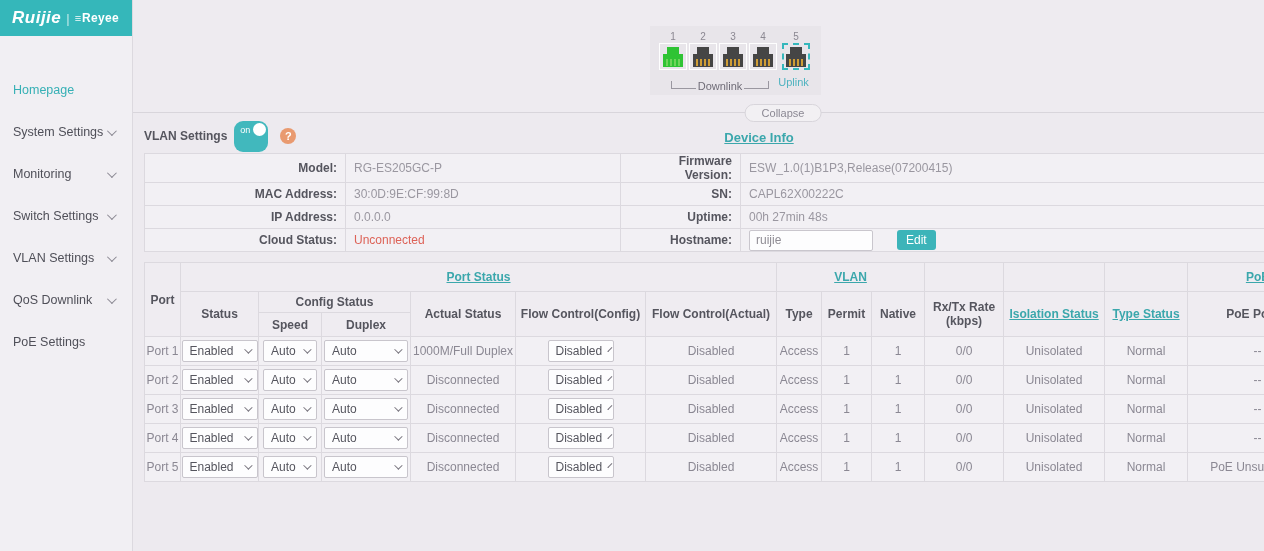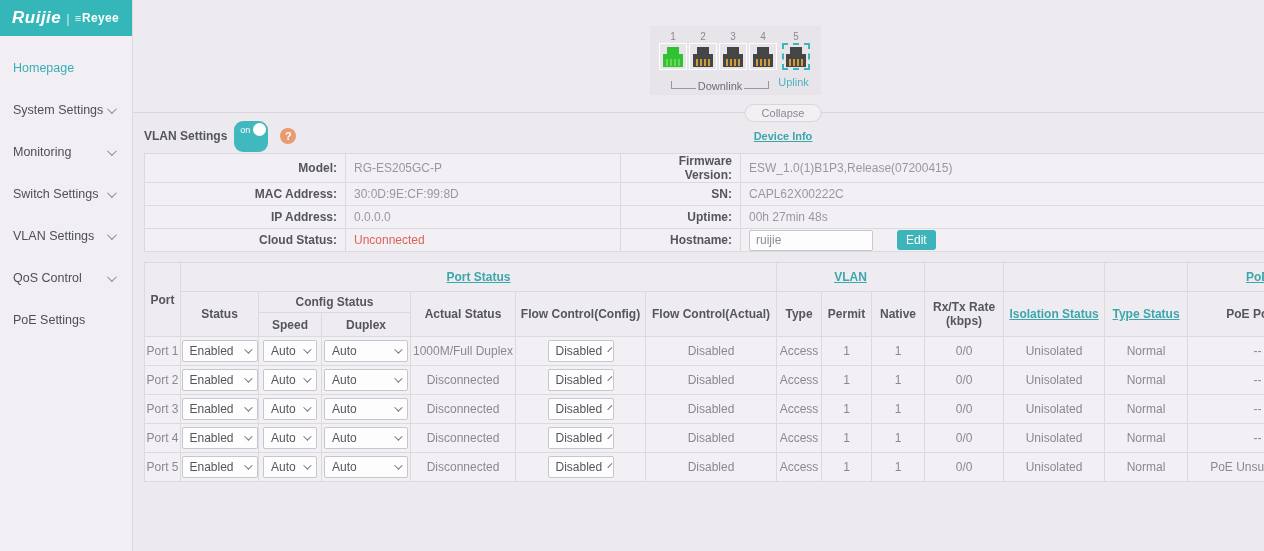--- a/index.html
+++ b/index.html
@@ -8,21 +8,21 @@
 
   
   .sidebar { width:133px; height:100%; background:#f1eff3; border-right:1px solid #dcd9df; flex:0 0 133px; }
   .logo-band { height:36px; background:#35b7ba; color:#fff; display:flex; align-items:center; padding-left:12px; }
   .logo-primary { font-style:italic; font-weight:bold; font-size:17px; letter-spacing:.5px; }
   .logo-sep { margin:0 5px; opacity:.7; font-size:13px; }
   .logo-mark { font-size:11px; margin-right:1px; opacity:.95; }
   .logo-secondary { font-size:12px; font-weight:bold; letter-spacing:.3px; }
   .nav { padding-top:22px; }
   .nav-item { height:20px; margin-bottom:22px; padding:0 18px 0 13px; display:flex; align-items:center; justify-content:space-between; color:#4f4f58; font-size:12.5px; cursor:pointer; }
-  .nav-item.active { color:#36b0b5; }
+  .nav-item.active { color:#36b0b5;margin-top:22px; }
   .chev { width:7px; height:7px; border-right:1.4px solid #8b8893; border-bottom:1.4px solid #8b8893; transform:rotate(45deg) translateY(-2px); }
 
   
   .main { flex:1; position:relative; }
   .topbar { height:113px; position:relative; border-bottom:1px solid #d8d5db; background:#eeebf0; }
   .collapse-pill { position:absolute; bottom:-10px; left:650px; transform:translateX(-50%); background:#f2f0f3; border:1px solid #d8d5db; border-radius:10px; padding:2px 16px; color:#8b8893; font-size:11px; z-index:4; cursor:pointer; }
 
   
   .port-panel { position:absolute; left:517px; top:26px; background:#e8e5ea; padding:5px 9px 6px; }
   .pp-nums { display:flex; }
@@ -40,21 +40,21 @@
   .uplink-label { width:33px; text-align:center; color:#4fb3c0; font-size:11px; line-height:14px; }
 
   
   .content { position:relative; padding:12px 0 0 11px; }
   .vlan-row { display:flex; align-items:center; height:22px; }
   .vlan-label { font-weight:bold; font-size:12px; color:#55555e; margin-right:7px; }
   .toggle { width:34px; height:31px; border-radius:9px; background:#41b8bd; position:relative; cursor:pointer; }
   .toggle .on-txt { color:#fff; font-size:9px; position:absolute; left:6px; top:4px; }
   .toggle .knob { width:13px; height:13px; background:#fff; border-radius:50%; position:absolute; right:2px; top:2px; }
   .help-icon { width:16px; height:16px; border-radius:50%; background:#e99a70; color:#fff; font-size:11px; font-weight:bold; display:flex; align-items:center; justify-content:center; margin-left:12px; cursor:pointer; }
-  .device-info-link { position:absolute; left:650px; top:17px; transform:translateX(-50%); color:#3ba7ac; font-weight:bold; font-size:11px; text-decoration:underline; cursor:pointer; }
+  .device-info-link { position:absolute; left:626px; top:17px; transform:translateX(-50%); color:#3ba7ac; font-weight:bold; font-size:13px; text-decoration:underline; cursor:pointer; }
 
   .tbl-clip { width:1120px; overflow:hidden; }
   table { border-collapse:collapse; table-layout:fixed; background:#f2f0f4; }
   td,th { border:1px solid #dcd9df; font-size:12px; }
 
   
   .dev-table { width:1185px; margin-top:6px; }
   .dev-table td { height:23px; padding:0 8px; }
   .dev-label { text-align:right; font-weight:bold; color:#55555e; }
   .dev-value { color:#9a97a0; }
@@ -105,21 +105,21 @@
       </div>
     <div class="nav-item">
         <span>Switch Settings</span>
         <span class="chev"></span>
       </div>
     <div class="nav-item">
         <span>VLAN Settings</span>
         <span class="chev"></span>
       </div>
     <div class="nav-item">
-        <span>QoS Control</span>
+        <span>QoS Downlink</span>
         <span class="chev"></span>
       </div>
     <div class="nav-item">
         <span>PoE Settings</span>
       </div>
   </nav>
 </aside>
 
 <div class="main">
 

